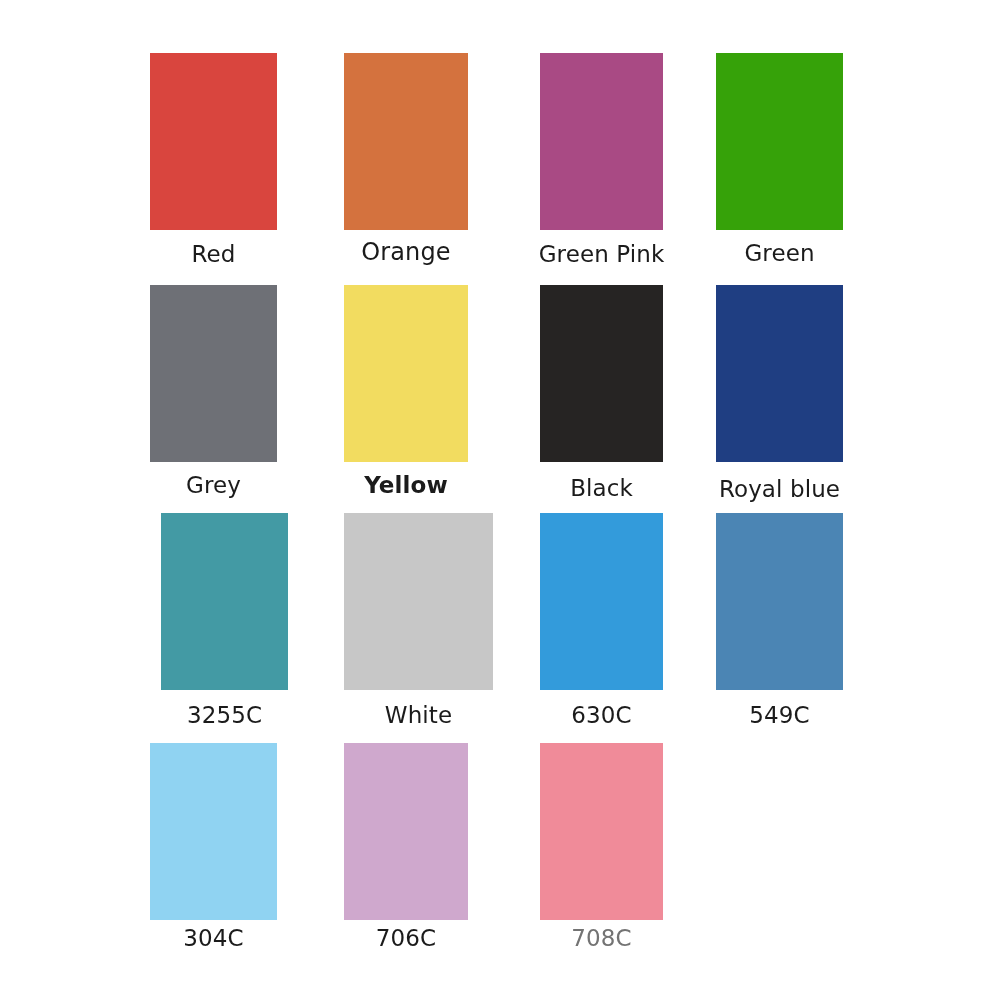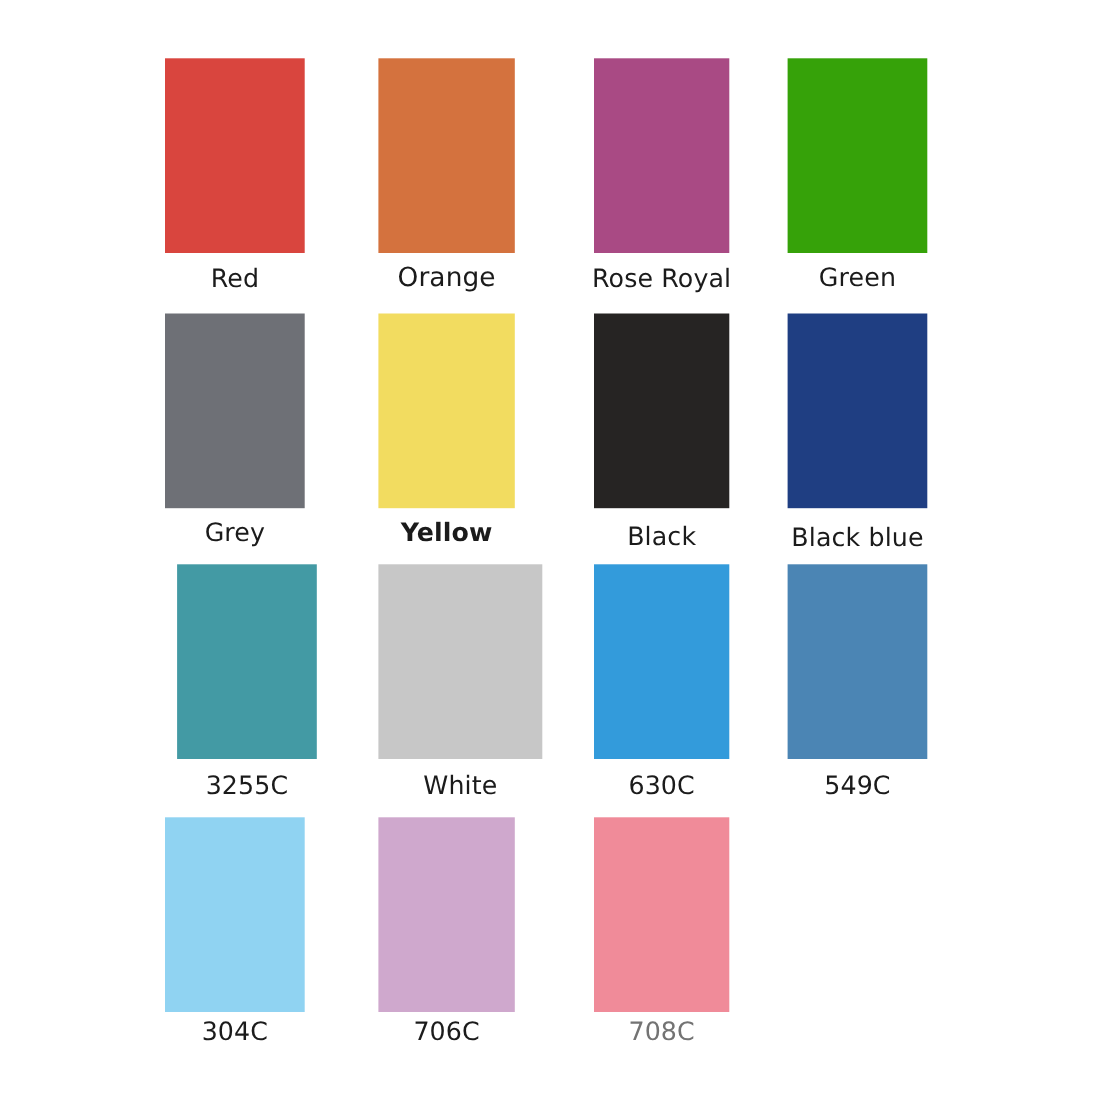--- a/index.html
+++ b/index.html
@@ -53,41 +53,41 @@
     <div class="swatch-cell" style="left: 150px; top: 53px; width: 127px; height: 219px;">
       <div class="swatch-chip" style="height: 177px; background: rgb(217, 69, 62);"></div>
       <div class="swatch-label" style="top: 190px; font-size: 23px; color: rgb(27, 27, 27);">Red</div>
     </div>
     <div class="swatch-cell" style="left: 344px; top: 53px; width: 124px; height: 217px;">
       <div class="swatch-chip" style="height: 177px; background: rgb(212, 114, 62);"></div>
       <div class="swatch-label" style="top: 187px; font-size: 24px; color: rgb(27, 27, 27);">Orange</div>
     </div>
     <div class="swatch-cell" style="left: 540px; top: 53px; width: 123px; height: 219px;">
       <div class="swatch-chip" style="height: 177px; background: rgb(169, 74, 132);"></div>
-      <div class="swatch-label" style="top: 190px; font-size: 23px; color: rgb(27, 27, 27);">Rose Royal</div>
+      <div class="swatch-label" style="top: 190px; font-size: 23px; color: rgb(27, 27, 27);">Green Pink</div>
     </div>
     <div class="swatch-cell" style="left: 716px; top: 53px; width: 127px; height: 218px;">
       <div class="swatch-chip" style="height: 177px; background: rgb(54, 162, 9);"></div>
       <div class="swatch-label" style="top: 189px; font-size: 23px; color: rgb(27, 27, 27);">Green</div>
     </div>
     <div class="swatch-cell" style="left: 150px; top: 285px; width: 127px; height: 218px;">
       <div class="swatch-chip" style="height: 177px; background: rgb(110, 112, 118);"></div>
       <div class="swatch-label" style="top: 189px; font-size: 23px; color: rgb(27, 27, 27);">Grey</div>
     </div>
     <div class="swatch-cell" style="left: 344px; top: 285px; width: 124px; height: 218px;">
       <div class="swatch-chip" style="height: 177px; background: rgb(242, 220, 96);"></div>
       <div class="swatch-label" style="top: 189px; font-size: 23px; color: rgb(27, 27, 27); font-weight: bold;">Yellow</div>
     </div>
     <div class="swatch-cell" style="left: 540px; top: 285px; width: 123px; height: 221px;">
       <div class="swatch-chip" style="height: 177px; background: rgb(38, 36, 35);"></div>
       <div class="swatch-label" style="top: 192px; font-size: 23px; color: rgb(27, 27, 27);">Black</div>
     </div>
     <div class="swatch-cell" style="left: 716px; top: 285px; width: 127px; height: 222px;">
       <div class="swatch-chip" style="height: 177px; background: rgb(31, 62, 130);"></div>
-      <div class="swatch-label" style="top: 193px; font-size: 23px; color: rgb(27, 27, 27);">Black blue</div>
+      <div class="swatch-label" style="top: 193px; font-size: 23px; color: rgb(27, 27, 27);">Royal blue</div>
     </div>
     <div class="swatch-cell" style="left: 150px; top: 513px; width: 127px; height: 220px; margin-left: 11px;">
       <div class="swatch-chip" style="height: 177px; background: rgb(67, 154, 164);"></div>
       <div class="swatch-label" style="top: 191px; font-size: 23px; color: rgb(27, 27, 27);">3255C</div>
     </div>
     <div class="swatch-cell" style="left: 344px; top: 513px; width: 149px; height: 220px;">
       <div class="swatch-chip" style="height: 177px; background: rgb(199, 199, 199);"></div>
       <div class="swatch-label" style="top: 191px; font-size: 23px; color: rgb(27, 27, 27);">White</div>
     </div>
     <div class="swatch-cell" style="left: 540px; top: 513px; width: 123px; height: 220px;">

